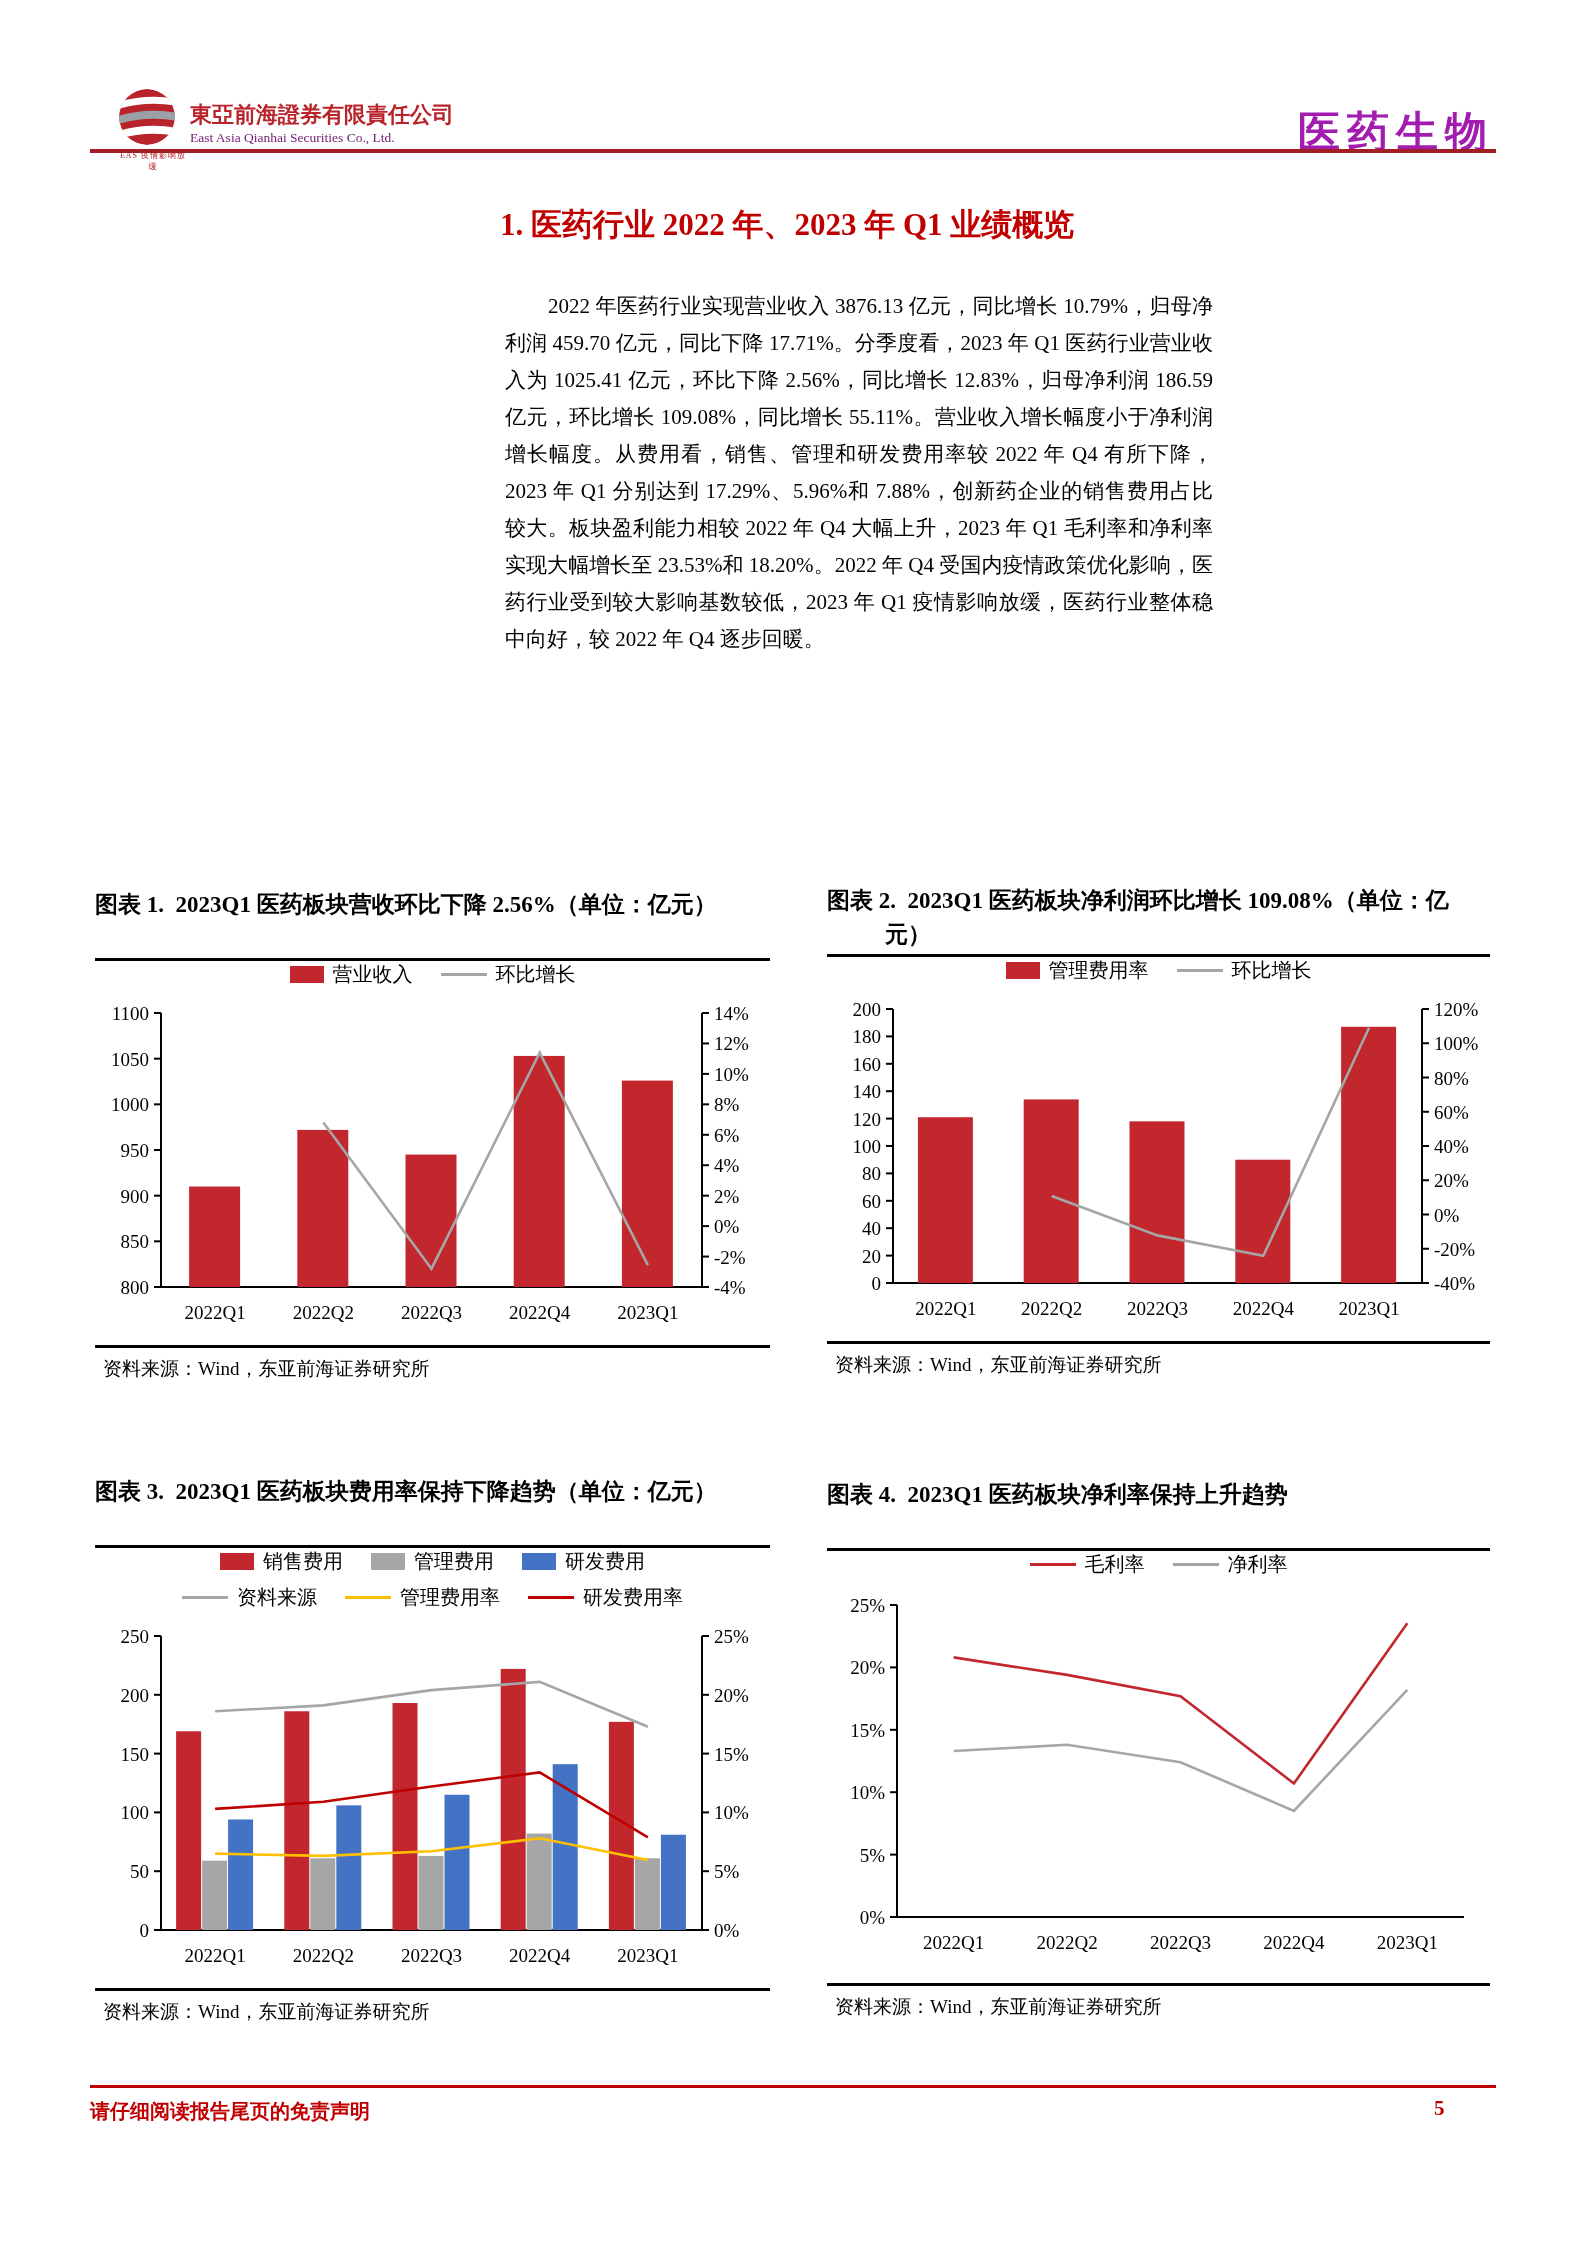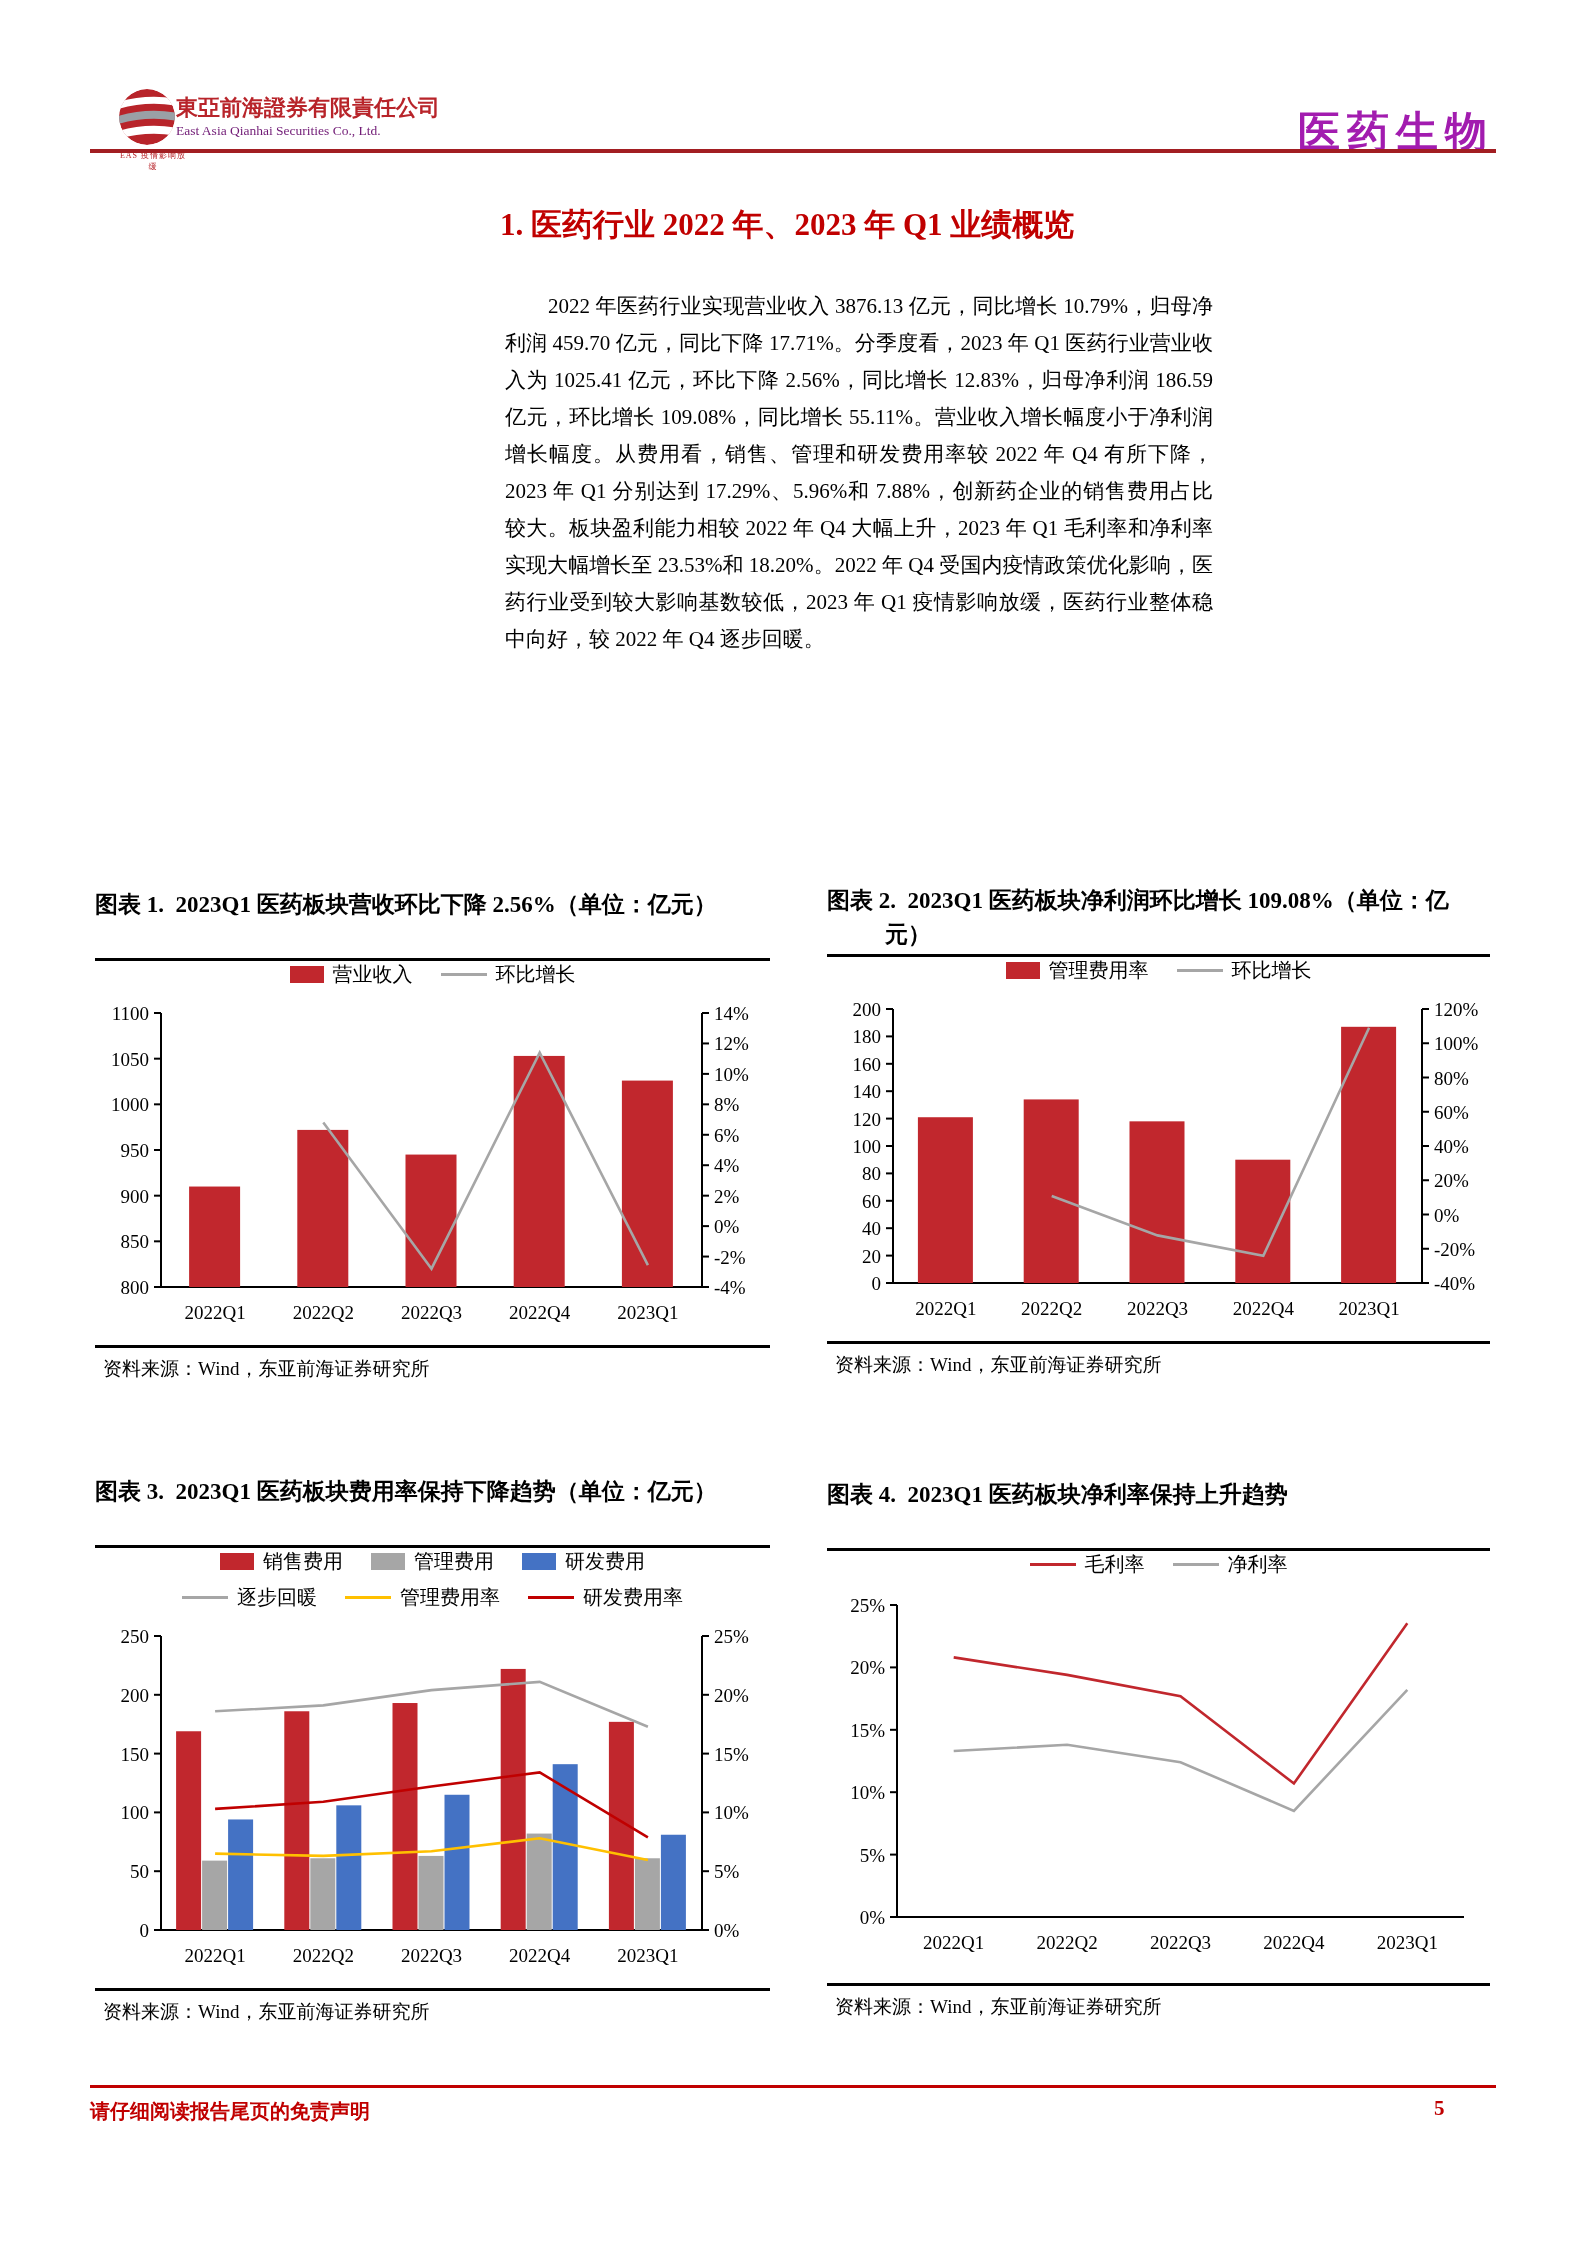--- a/index.html
+++ b/index.html
@@ -1,20 +1,20 @@
 <!DOCTYPE html>
 <html><head>
 <meta charset="utf-8">
 <style>
   html,body{margin:0;padding:0;background:#e8e8e8}
   .page{position:relative;width:1586px;height:2244px;background:#ffffff;margin:0 auto;
         font-family:"Liberation Serif",serif;color:#000;overflow:hidden}
 
   
-  .logo-wrap{position:absolute;left:118px;top:88px;display:flex;align-items:center}
+  .logo-wrap{position:absolute;left:118px;top:88px;display:flex;gap:14px;align-items:flex-end}
   .logo-caption{position:absolute;left:118px;top:150px;font-size:8px;color:#b8242a;letter-spacing:1px;width:70px;text-align:center}
   .brand-cn{font-size:22px;font-weight:bold;color:#b8242a;line-height:26px}
   .brand-en{font-size:13.5px;color:#701a75;margin-top:2px}
   .category{position:absolute;right:92px;top:104px;font-size:42px;color:#a21caf;letter-spacing:7px;font-weight:700}
   .hdr-rule{position:absolute;left:90px;top:149px;width:1406px;height:4px;background:#a21e22}
 
   
   .sec-title{position:absolute;left:500px;top:204px;font-size:31px;font-weight:bold;color:#c00000}
   .body-par{position:absolute;left:505px;top:288px;width:708px;font-size:21px;line-height:37px;
             text-align:justify;text-indent:43px}
@@ -250,21 +250,21 @@
             <span>管理费用</span>
           </span>
           <span class="entry">
             <span class="sw" style="background: rgb(68, 114, 196);"></span>
             <span>研发费用</span>
           </span>
         </div>
         <div class="lrow">
           <span class="entry">
             <span class="lsw" style="background: rgb(166, 166, 166);"></span>
-            <span>逐步回暖</span>
+            <span>资料来源</span>
           </span>
           <span class="entry">
             <span class="lsw" style="background: rgb(255, 192, 0);"></span>
             <span>管理费用率</span>
           </span>
           <span class="entry">
             <span class="lsw" style="background: rgb(192, 0, 0);"></span>
             <span>研发费用率</span>
           </span>
         </div>

